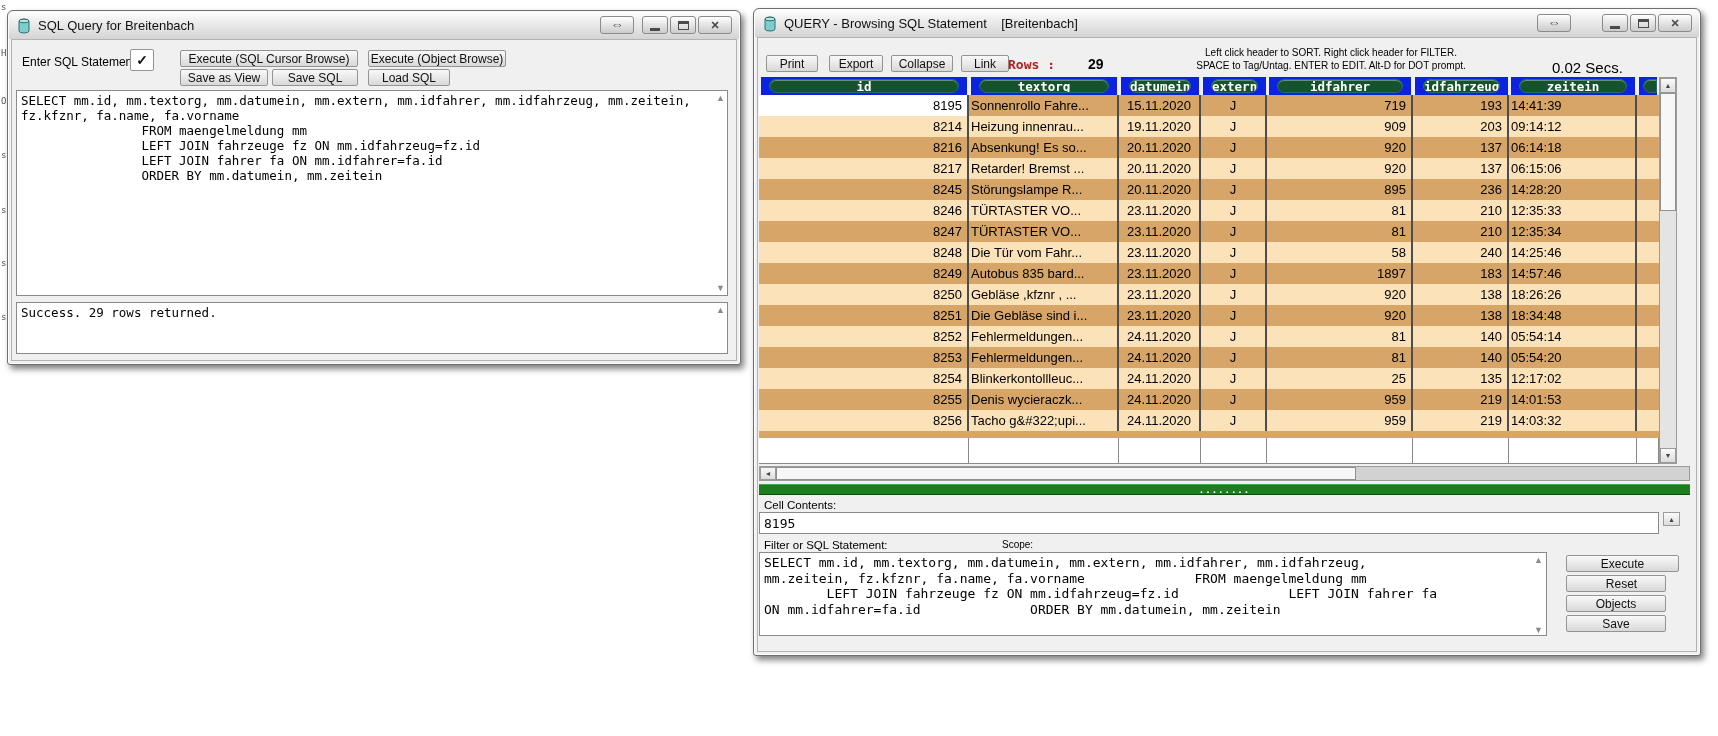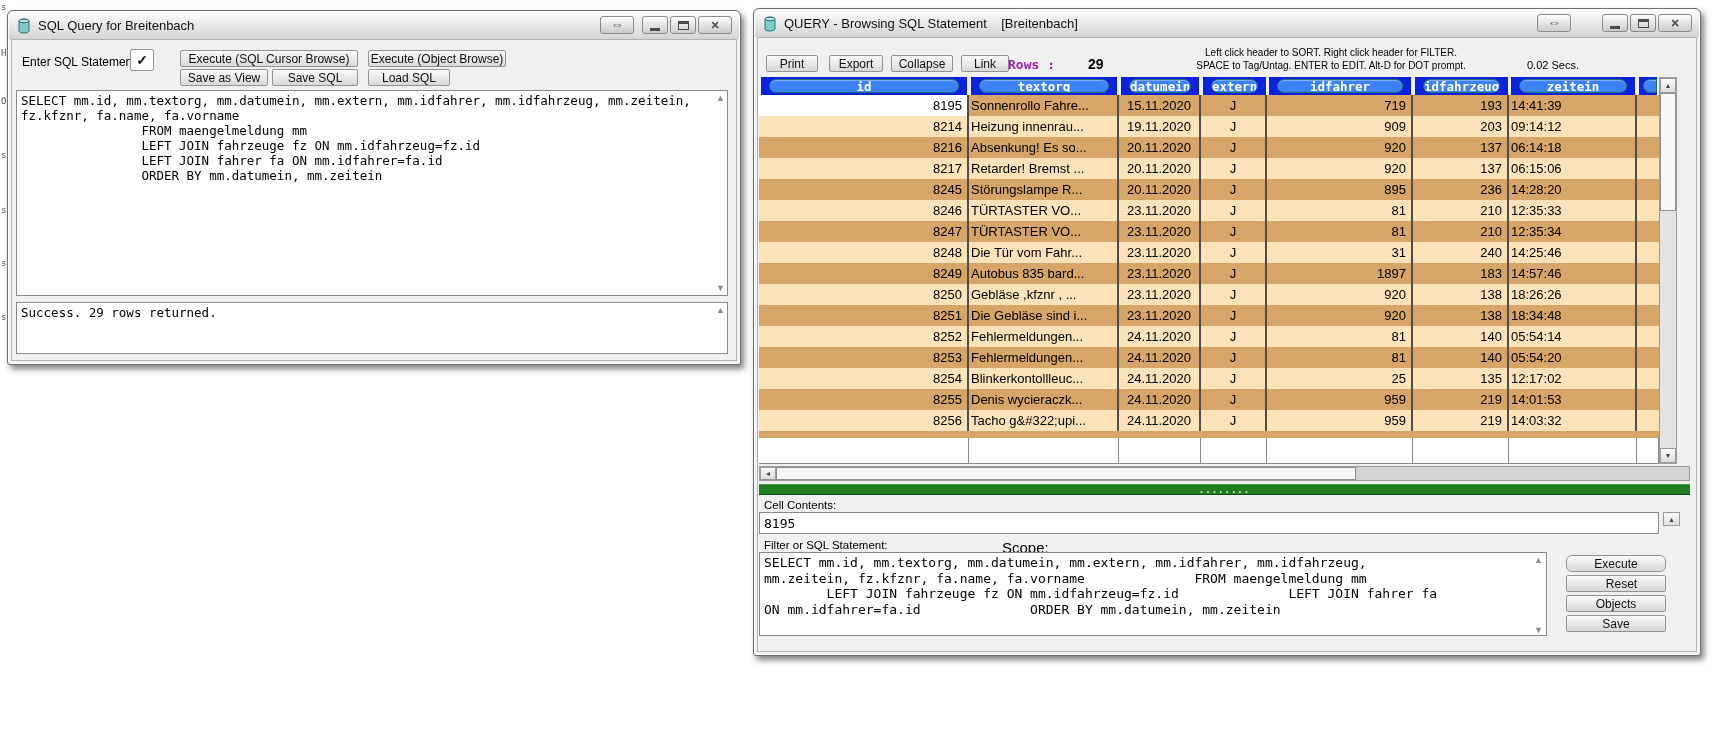--- a/index.html
+++ b/index.html
@@ -54,34 +54,34 @@
   #sql-box{left:4px;top:50px;width:712px;height:206px;}
   #result-box{left:4px;top:262px;width:712px;height:52px;}
   .scroll-arrow{position:absolute;font-size:9px;color:#8a8a8a;line-height:9px;}
 
   
   #rwin{left:753px;top:8px;width:946px;height:646px;}
   #btn-print{left:8px;top:17px;width:52px;}
   #btn-export{left:71px;top:17px;width:54px;}
   #btn-collapse{left:133px;top:17px;width:62px;}
   #btn-link{left:203px;top:17px;width:48px;}
-  #rows-label{left:250px;top:19px;font:bold 13px "DejaVu Sans Mono",monospace;color:#a21caf;}
+  #rows-label{left:250px;top:19px;font:bold 13px "DejaVu Sans Mono",monospace;color:#b91c1c;}
   #rows-value{left:330px;top:18px;font-weight:bold;font-size:14px;}
   #help{position:absolute;left:396px;top:9px;width:354px;text-align:center;
         font-size:10px;line-height:12.5px;color:#000;}
-  #secs{left:769px;top:21px;font-size:11px;}
+  #secs{left:794px;top:21px;font-size:15px;}
 
   
   #grid{position:absolute;left:1px;top:39px;width:918px;}
   .c0{width:210px}.c1{width:150px}.c2{width:82px}.c3{width:66px}
   .c4{width:146px}.c5{width:96px}.c6{width:128px}.c7{width:22px}
   .ghead{display:flex;height:18px;width:900px;background:#f0f0f0;}
   .hcell{box-sizing:border-box;height:18px;padding:0 2px;display:flex;flex:0 0 auto;}
   .hblue{flex:1;background:#0B23DF;display:flex;}
-  .hbadge{flex:1;margin:2px 8px;background:#3b82f6;border:1px solid #1f6f6f;border-radius:8px;
+  .hbadge{flex:1;margin:2px 8px;background:#14532d;border:1px solid #1f6f6f;border-radius:8px;
         box-shadow:inset 0 1px 0 rgba(255,255,255,.35);
         display:flex;align-items:center;justify-content:center;
         font:bold 12.5px "DejaVu Sans Mono",monospace;color:#fff;overflow:hidden;}
   .hbadge.partial{margin:2px 0 2px 4px;border-radius:8px 0 0 8px;}
   .grow{display:flex;height:21px;width:900px;}
   .grow.dk{background:#D6A567;}
   .grow.lt{background:#FBE2B8;}
   .cell{box-sizing:border-box;flex:0 0 auto;border-right:2px solid #4d4d4d;height:21px;
         font-size:13px;line-height:21px;color:#000;overflow:hidden;white-space:pre;}
   .cell.c7{border-right:none;}
@@ -111,23 +111,23 @@
   #splitter{position:absolute;left:1px;top:446px;width:931px;height:11px;background:#1E7D1E;
         border-top:1px solid #46a546;border-bottom:1px solid #0f4d0f;box-sizing:border-box;
         display:flex;align-items:center;justify-content:center;}
   #splitter span{color:#fff;font:bold 9px/6px "DejaVu Sans Mono",monospace;letter-spacing:1px;}
 
   
   #cell-label{left:6px;top:461px;font-size:11.5px;}
   #cell-box{left:1px;top:474px;width:900px;height:22px;font-size:13px;line-height:17px;}
   #cell-upbtn{position:absolute;left:905px;top:474px;width:17px;height:14px;}
   #filter-label{left:6px;top:501px;font-size:11.5px;}
-  #scope-label{left:244px;top:501px;font-size:15px;}
+  #scope-label{left:244px;top:501px;font-size:10px;}
   #filter-box{left:1px;top:514px;width:788px;height:84px;font:13px/15.5px "DejaVu Sans Mono",monospace;}
-  #btn-execute{left:808px;top:517px;width:100px;border-radius:6px;}
+  #btn-execute{left:808px;top:517px;width:113px;}
   #btn-reset{left:808px;top:537px;width:100px;padding-left:11px;}
   #btn-objects{left:808px;top:557px;width:100px;}
   #btn-save{left:808px;top:577px;width:100px;}
 </style>
 </head>
 <body>
 
 <div id="screen">
 
   <div id="backdrop">
@@ -331,21 +331,21 @@
               <div class="cell c4 r">81</div>
               <div class="cell c5 r">210</div>
               <div class="cell c6 l">12:35:34</div>
               <div class="cell c7"></div>
             </div>
             <div class="grow lt">
               <div class="cell c0 r">8248</div>
               <div class="cell c1 l">Die Tür vom Fahr...</div>
               <div class="cell c2 c">23.11.2020</div>
               <div class="cell c3 c">J</div>
-              <div class="cell c4 r">31</div>
+              <div class="cell c4 r">58</div>
               <div class="cell c5 r">240</div>
               <div class="cell c6 l">14:25:46</div>
               <div class="cell c7"></div>
             </div>
             <div class="grow dk">
               <div class="cell c0 r">8249</div>
               <div class="cell c1 l">Autobus 835 bard...</div>
               <div class="cell c2 c">23.11.2020</div>
               <div class="cell c3 c">J</div>
               <div class="cell c4 r">1897</div>

